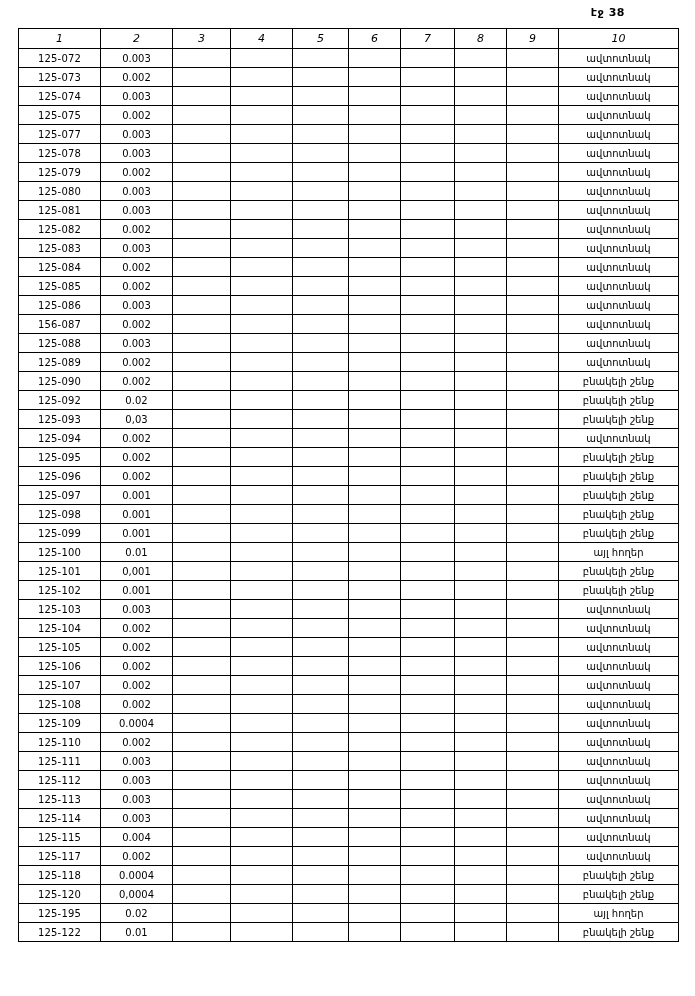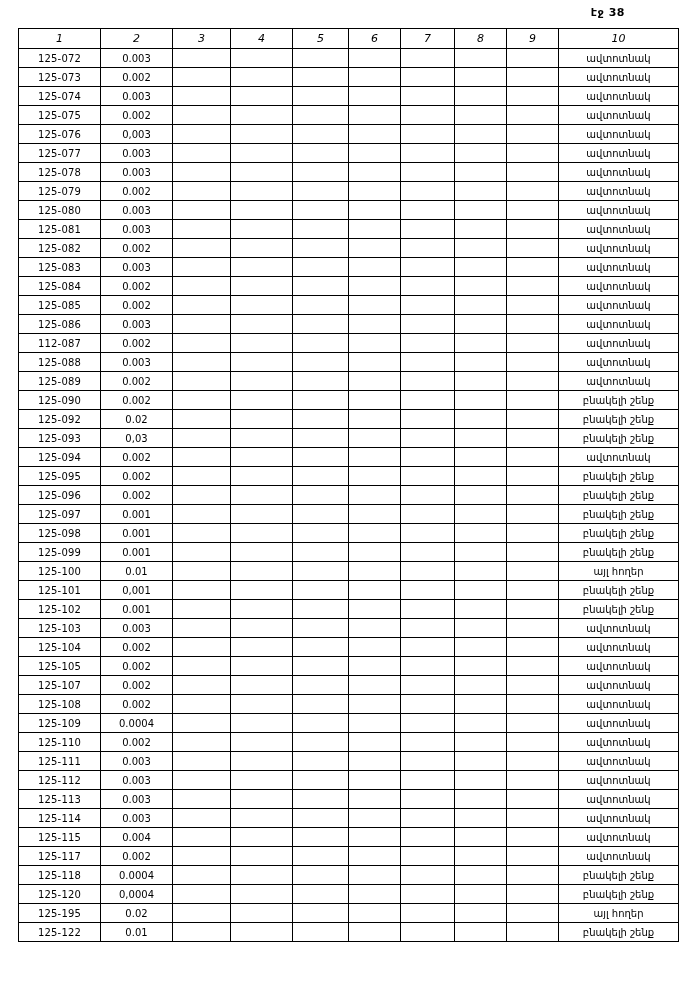--- a/index.html
+++ b/index.html
@@ -166,32 +166,20 @@
             <td class="blank"></td>
             <td class="blank"></td>
             <td class="blank"></td>
             <td class="blank"></td>
             <td class="blank"></td>
             <td class="blank"></td>
             <td class="blank"></td>
             <td class="col-note">ավտոտնակ</td>
           </tr>
           <tr>
-            <td class="col-code">125-076</td>
-            <td class="col-val">0,003</td>
-            <td class="blank"></td>
-            <td class="blank"></td>
-            <td class="blank"></td>
-            <td class="blank"></td>
-            <td class="blank"></td>
-            <td class="blank"></td>
-            <td class="blank"></td>
-            <td class="col-note">ավտոտնակ</td>
-          </tr>
-          <tr>
             <td class="col-code">125-077</td>
             <td class="col-val">0.003</td>
             <td class="blank"></td>
             <td class="blank"></td>
             <td class="blank"></td>
             <td class="blank"></td>
             <td class="blank"></td>
             <td class="blank"></td>
             <td class="blank"></td>
             <td class="col-note">ավտոտնակ</td>
@@ -298,21 +286,21 @@
             <td class="blank"></td>
             <td class="blank"></td>
             <td class="blank"></td>
             <td class="blank"></td>
             <td class="blank"></td>
             <td class="blank"></td>
             <td class="blank"></td>
             <td class="col-note">ավտոտնակ</td>
           </tr>
           <tr>
-            <td class="col-code">112-087</td>
+            <td class="col-code">156-087</td>
             <td class="col-val">0.002</td>
             <td class="blank"></td>
             <td class="blank"></td>
             <td class="blank"></td>
             <td class="blank"></td>
             <td class="blank"></td>
             <td class="blank"></td>
             <td class="blank"></td>
             <td class="col-note">ավտոտնակ</td>
           </tr>
@@ -503,20 +491,32 @@
             <td class="blank"></td>
             <td class="blank"></td>
             <td class="blank"></td>
             <td class="blank"></td>
             <td class="blank"></td>
             <td class="blank"></td>
             <td class="col-note">ավտոտնակ</td>
           </tr>
           <tr>
             <td class="col-code">125-105</td>
+            <td class="col-val">0.002</td>
+            <td class="blank"></td>
+            <td class="blank"></td>
+            <td class="blank"></td>
+            <td class="blank"></td>
+            <td class="blank"></td>
+            <td class="blank"></td>
+            <td class="blank"></td>
+            <td class="col-note">ավտոտնակ</td>
+          </tr>
+          <tr>
+            <td class="col-code">125-106</td>
             <td class="col-val">0.002</td>
             <td class="blank"></td>
             <td class="blank"></td>
             <td class="blank"></td>
             <td class="blank"></td>
             <td class="blank"></td>
             <td class="blank"></td>
             <td class="blank"></td>
             <td class="col-note">ավտոտնակ</td>
           </tr>

